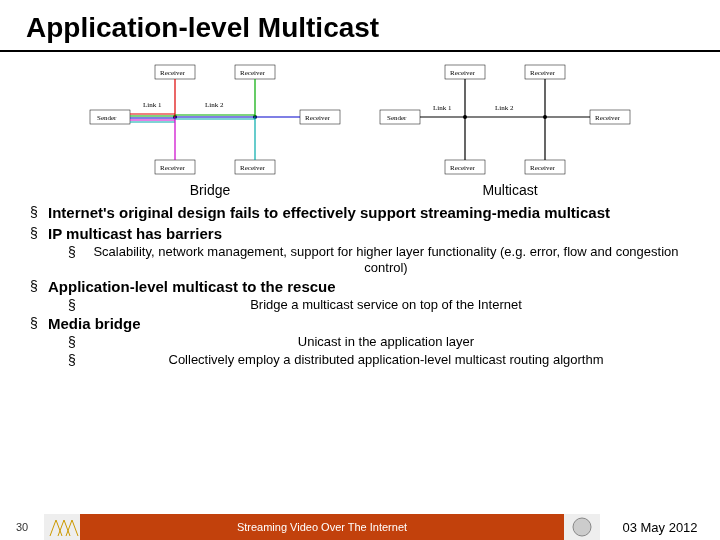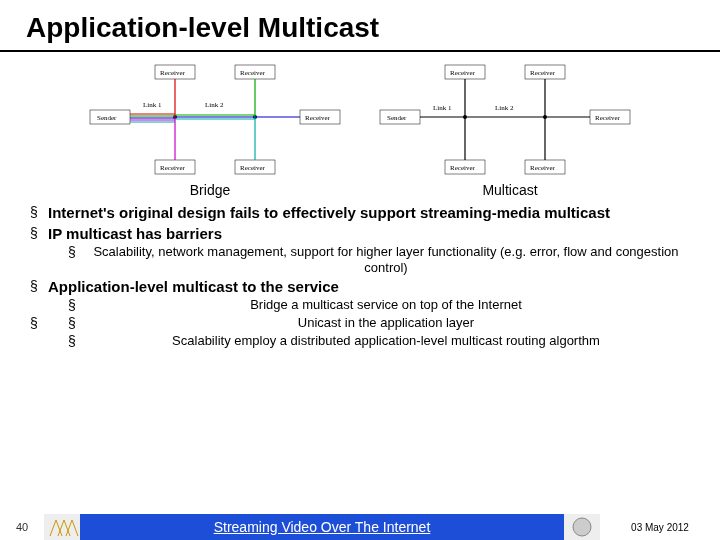--- a/index.html
+++ b/index.html
@@ -41,28 +41,27 @@
   .bullets .lvl2 > span { font-weight: normal; }
   .footer {
     position: absolute; left: 0; bottom: 0; width: 100%; height: 26px;
     display: flex; align-items: stretch;
   }
   .footer .pagebox {
     width: 44px; background: #fff; display: flex; align-items: center; justify-content: center;
     font-size: 11px; color: #333;
   }
   .footer .mid {
-    flex: 1; background: #1d4ed8; color: #fff;
+    flex: 1; background: #c2410c; color: #fff;
     display: flex; align-items: center; justify-content: center;
-    font-size: 14px;
-    text-decoration: underline;
+    font-size: 11px;
   }
   .footer .right {
     width: 120px; background: #fff; display: flex; align-items: center; justify-content: center;
-    font-size: 10px; color: #000;
+    font-size: 13px; color: #000;
   }
   .footer .logo { width: 36px; background: #eee; position: relative; }
   .node-box { fill: #fff; stroke: #000; stroke-width: 0.5; }
   .node-text { font: 7px "Times New Roman", serif; fill: #000; }
   .link-text { font: 7px "Times New Roman", serif; fill: #000; }
 </style>
 </head>
 <body>
 
 <div class="title">Application-level Multicast</div>
@@ -170,36 +169,36 @@
 </div>
 
 <div class="bullets">
   <ul>
     <li class="lvl1"><span>Internet's original design fails to effectively support streaming-media multicast</span></li>
     <li class="lvl1"><span>IP multicast has barriers</span>
       <ul>
         <li class="lvl2"><span>Scalability, network management, support for higher layer functionality (e.g. error, flow and congestion control)</span></li>
       </ul>
     </li>
-    <li class="lvl1"><span>Application-level multicast to the service</span>
+    <li class="lvl1"><span>Application-level multicast to the rescue</span>
       <ul>
         <li class="lvl2"><span>Bridge a multicast service on top of the Internet</span></li>
       </ul>
     </li>
-    <li class="lvl1">
+    <li class="lvl1"><span>Media bridge</span>
       <ul>
         <li class="lvl2"><span>Unicast in the application layer</span></li>
-        <li class="lvl2"><span>Scalability employ a distributed application-level multicast routing algorthm</span></li>
+        <li class="lvl2"><span>Collectively employ a distributed application-level multicast routing algorthm</span></li>
       </ul>
     </li>
   </ul>
 </div>
 
 <div class="footer">
-  <div class="pagebox">40</div>
+  <div class="pagebox">30</div>
   <div class="logo">
     <svg width="36" height="26">
         <path d="M6 22 L12 6 L18 22 M14 22 L20 6 L26 22 M22 22 L28 6 L34 22" stroke="#c90" stroke-width="1" fill="none"></path>
       </svg>
   </div>
   <div class="mid">Streaming Video Over The Internet</div>
   <div class="logo">
     <svg width="36" height="26">
         <circle cx="18" cy="13" r="9" fill="#ccc" stroke="#888"></circle>
       </svg>

